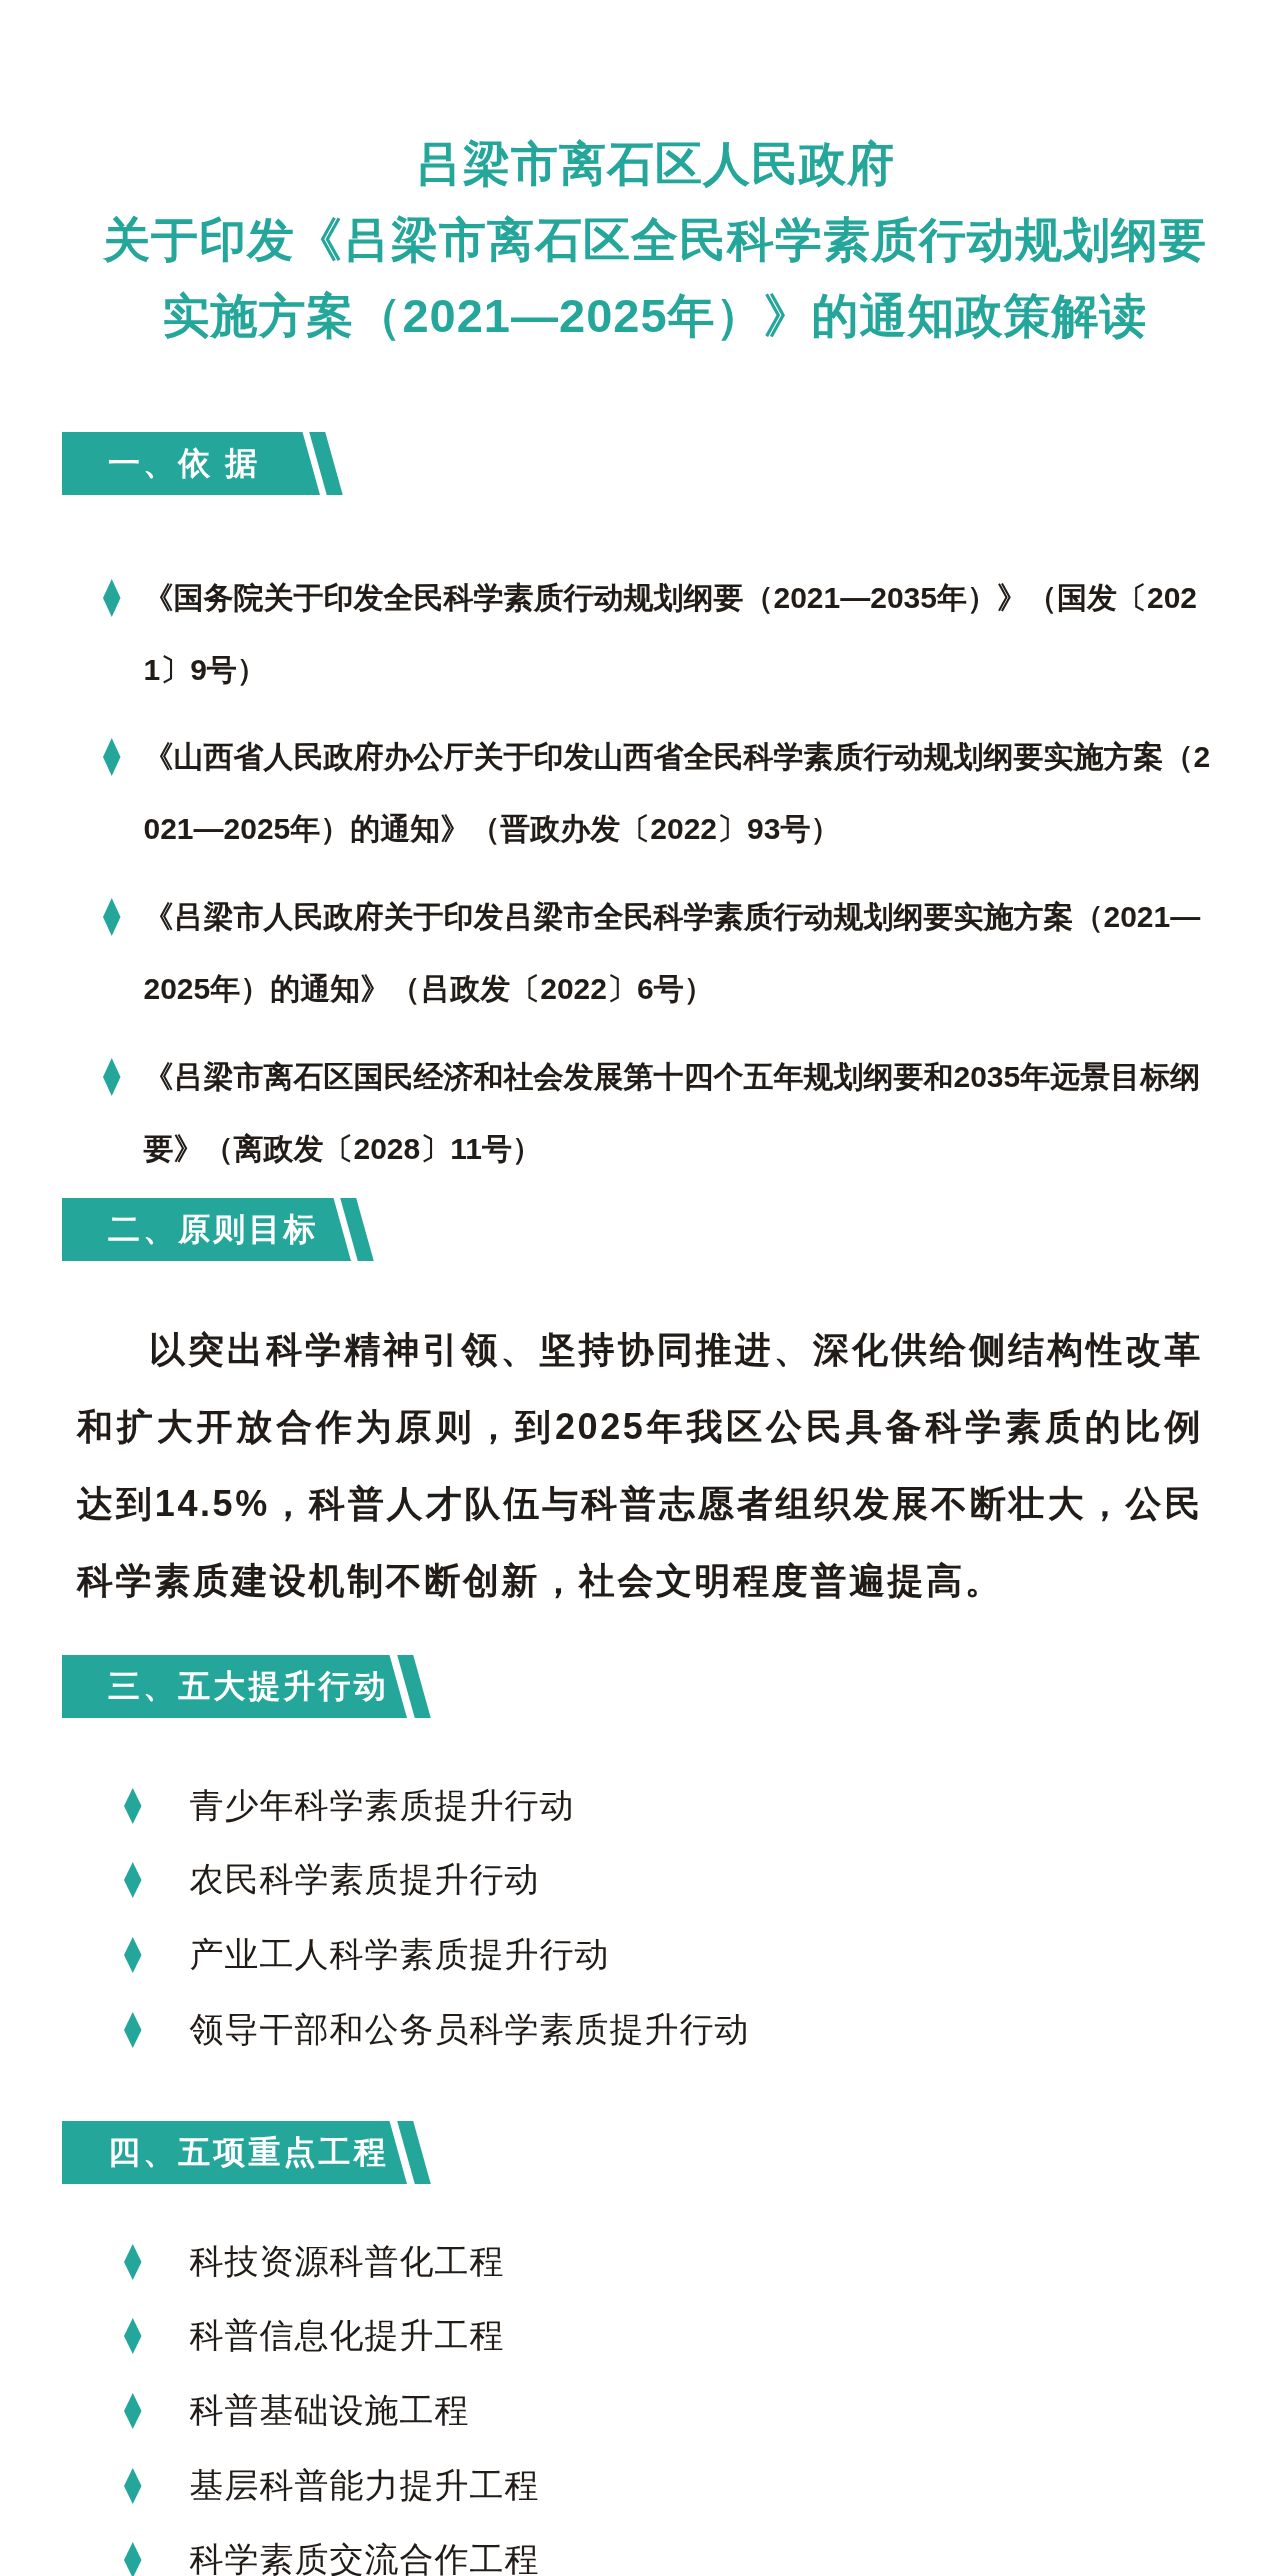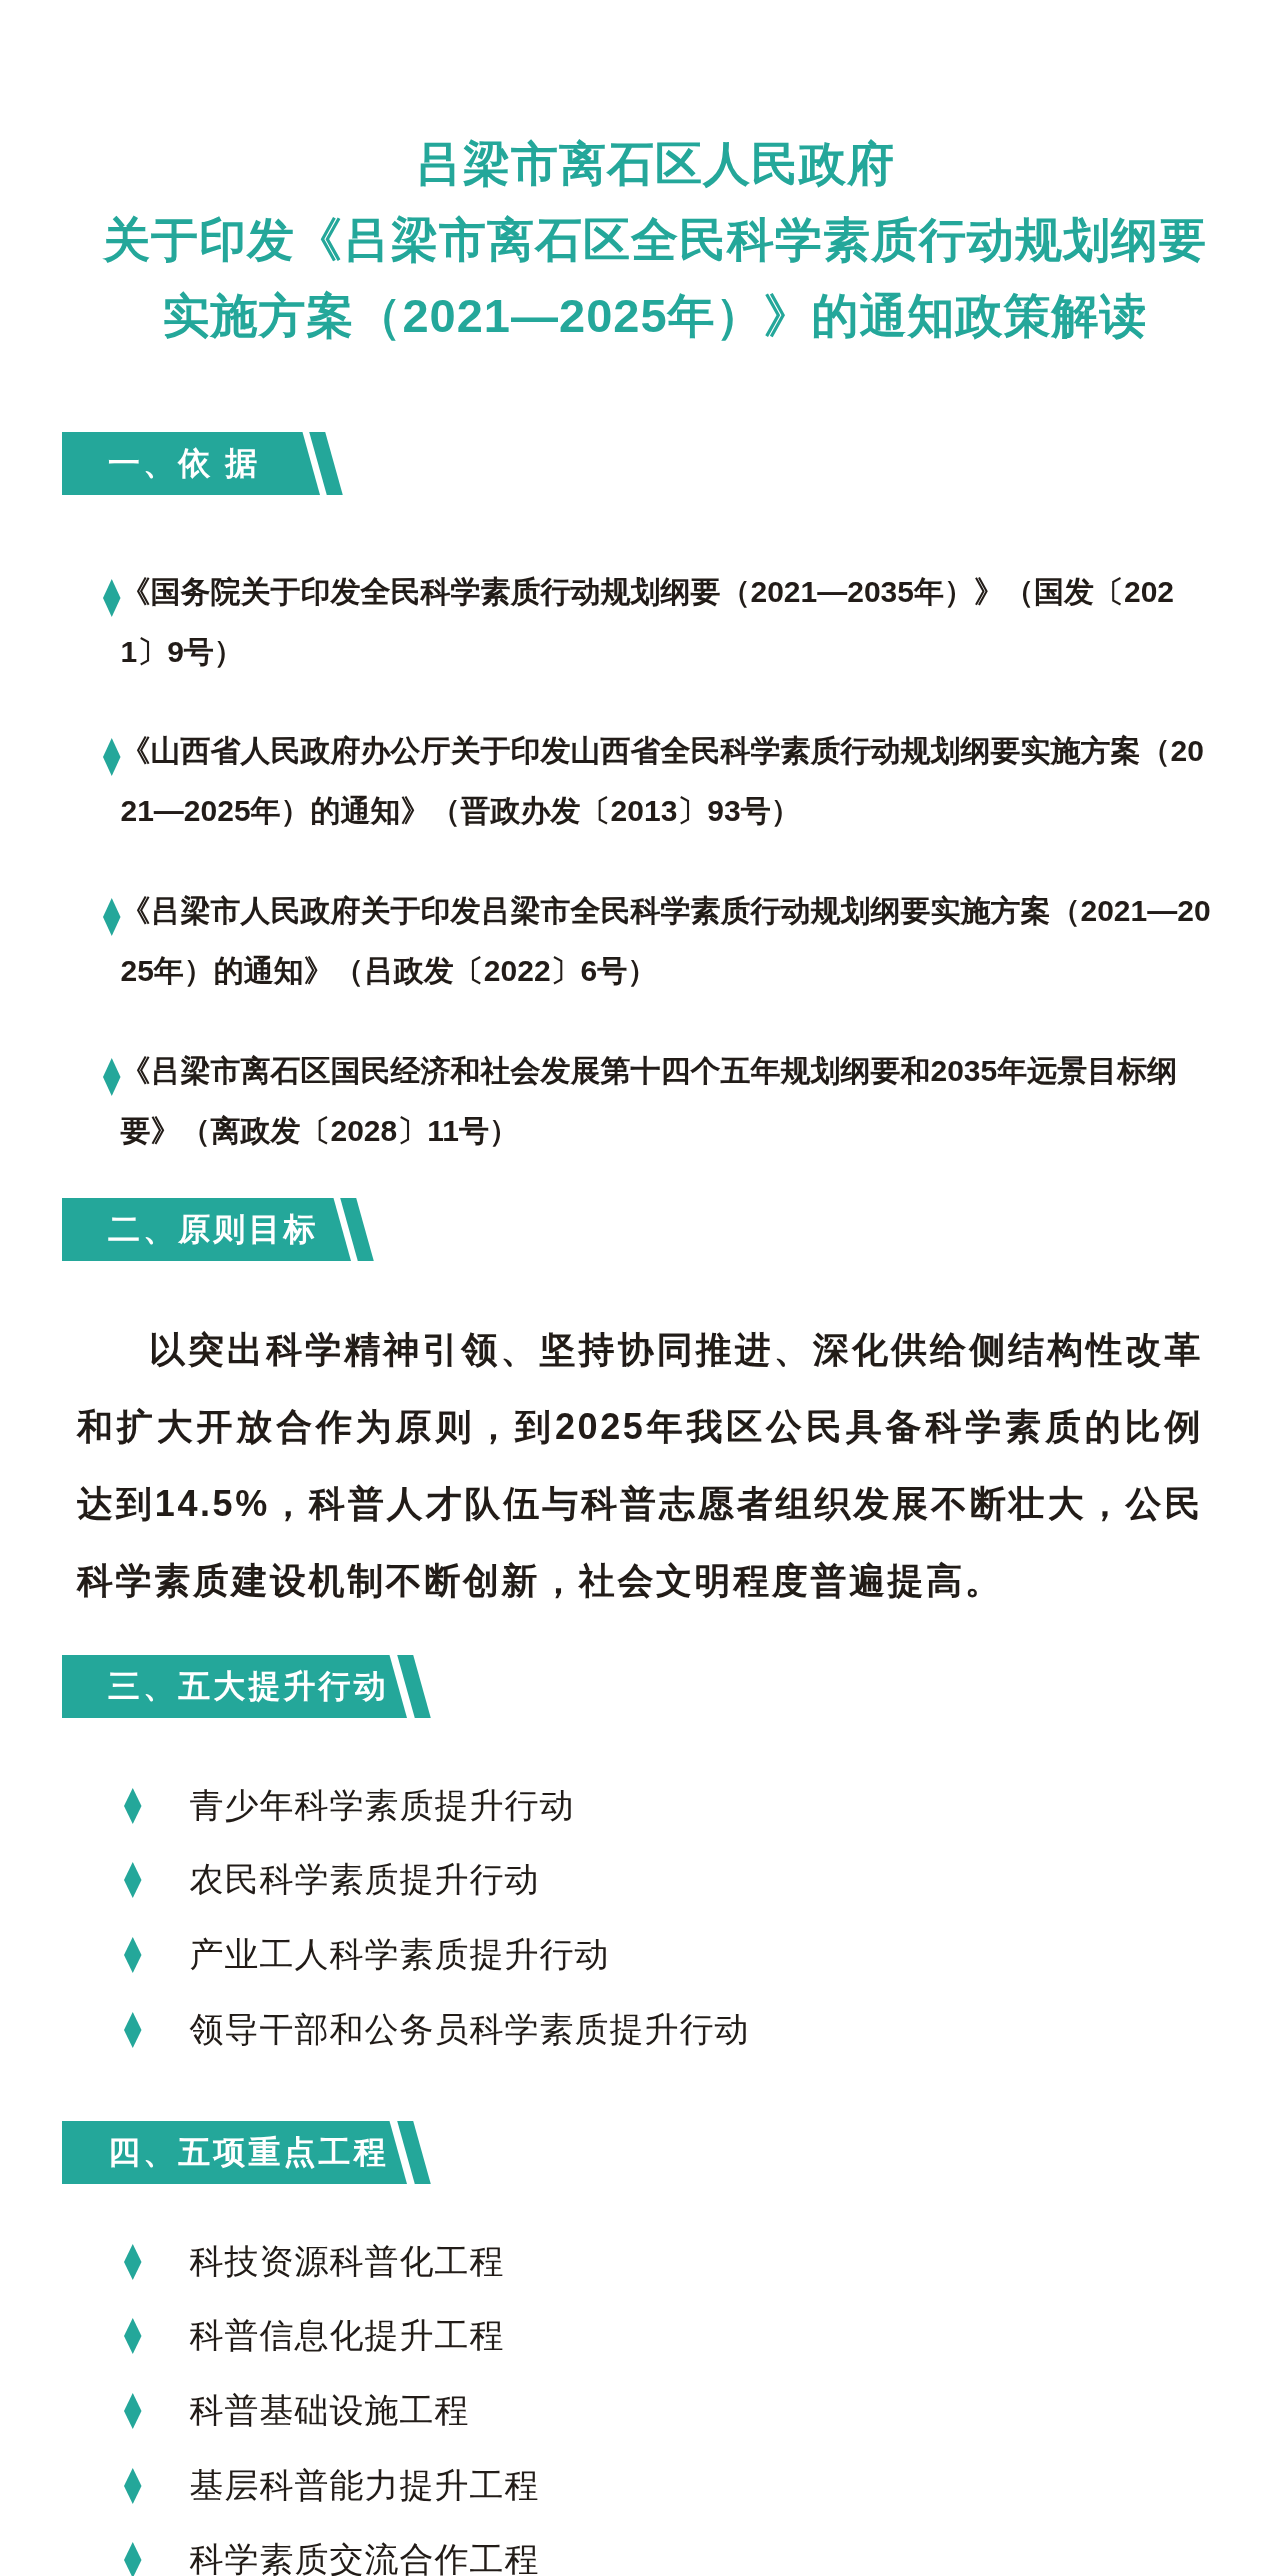--- a/index.html
+++ b/index.html
@@ -26,22 +26,22 @@
     position:absolute;top:0;height:63px;width:15.5px;background:var(--accent);
     transform:skewX(15.6deg);
   }
   
   .diamond{
     flex:none;width:17.5px;height:38px;background:var(--accent);
     clip-path:polygon(50% 0,100% 50%,50% 100%,0 50%);
   }
   
   .s1-item{
-    position:absolute;left:103px;width:1108px;display:flex;
-    font-size:30px;line-height:60px;font-weight:bold;color:var(--ink);
+    position:absolute;left:103px;width:1108px;display:flex;gap:23px;
+    font-size:30px;line-height:72px;font-weight:bold;color:var(--ink);
   }
   .s1-item .diamond{margin-top:17px;}
   .s1-item .itxt{flex:1;word-break:break-all;}
   
   .para{
     position:absolute;left:77px;top:1311px;width:1126px;
     font-size:36px;line-height:77px;font-weight:bold;letter-spacing:2.6px;
     text-indent:2em;color:var(--ink);text-align:justify;word-break:break-all;
   }
   
@@ -68,21 +68,21 @@
     </div>
     <div class="sec-stripe" style="left:256px"></div>
   </div>
 
   <div class="s1-item" style="top:562px">
     <span class="diamond"></span>
     <span class="itxt">《国务院关于印发全民科学素质行动规划纲要（2021—2035年）》（国发〔2021〕9号）</span>
   </div>
   <div class="s1-item" style="top:721px">
     <span class="diamond"></span>
-    <span class="itxt">《山西省人民政府办公厅关于印发山西省全民科学素质行动规划纲要实施方案（2021—2025年）的通知》（晋政办发〔2013〕93号）</span>
+    <span class="itxt">《山西省人民政府办公厅关于印发山西省全民科学素质行动规划纲要实施方案（2021—2025年）的通知》（晋政办发〔2022〕93号）</span>
   </div>
   <div class="s1-item" style="top:881px">
     <span class="diamond"></span>
     <span class="itxt">《吕梁市人民政府关于印发吕梁市全民科学素质行动规划纲要实施方案（2021—2025年）的通知》（吕政发〔2022〕6号）</span>
   </div>
   <div class="s1-item" style="top:1041px">
     <span class="diamond"></span>
     <span class="itxt">《吕梁市离石区国民经济和社会发展第十四个五年规划纲要和2035年远景目标纲要》（离政发〔2028〕11号）</span>
   </div>
 

